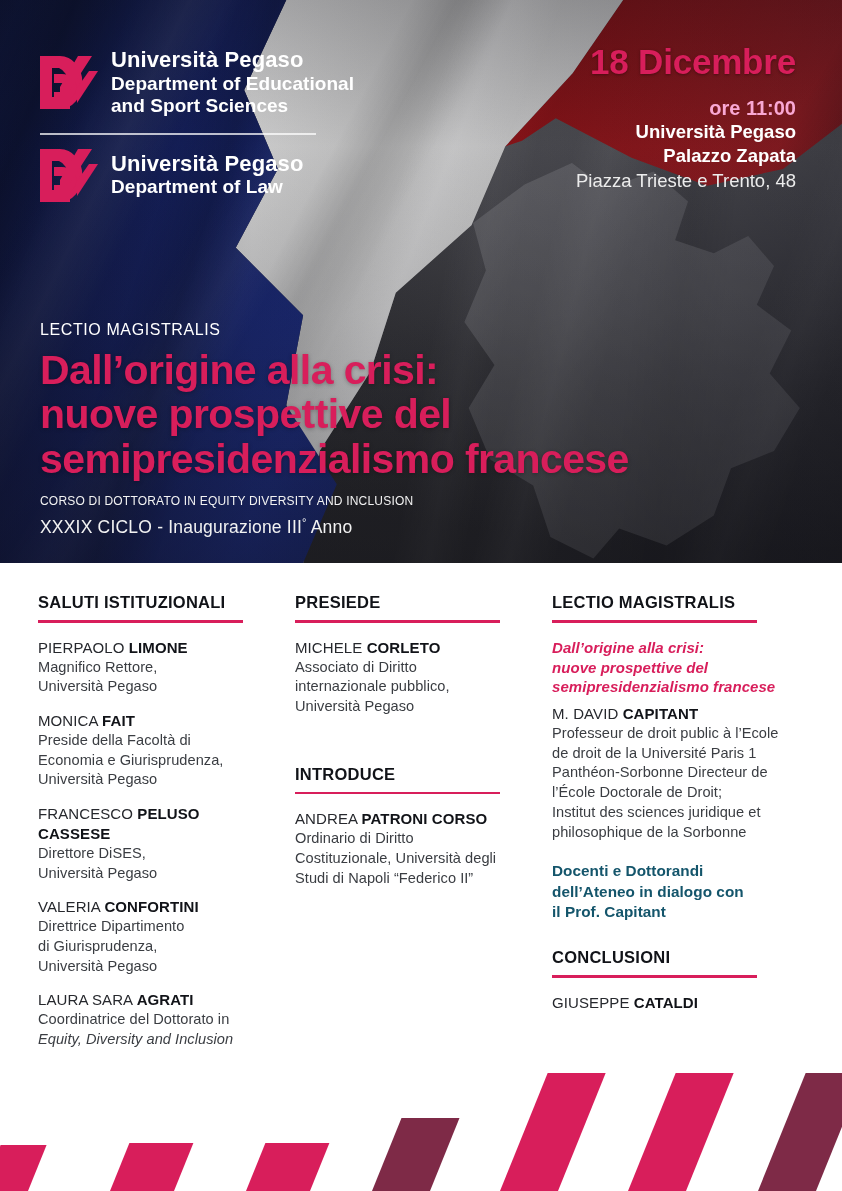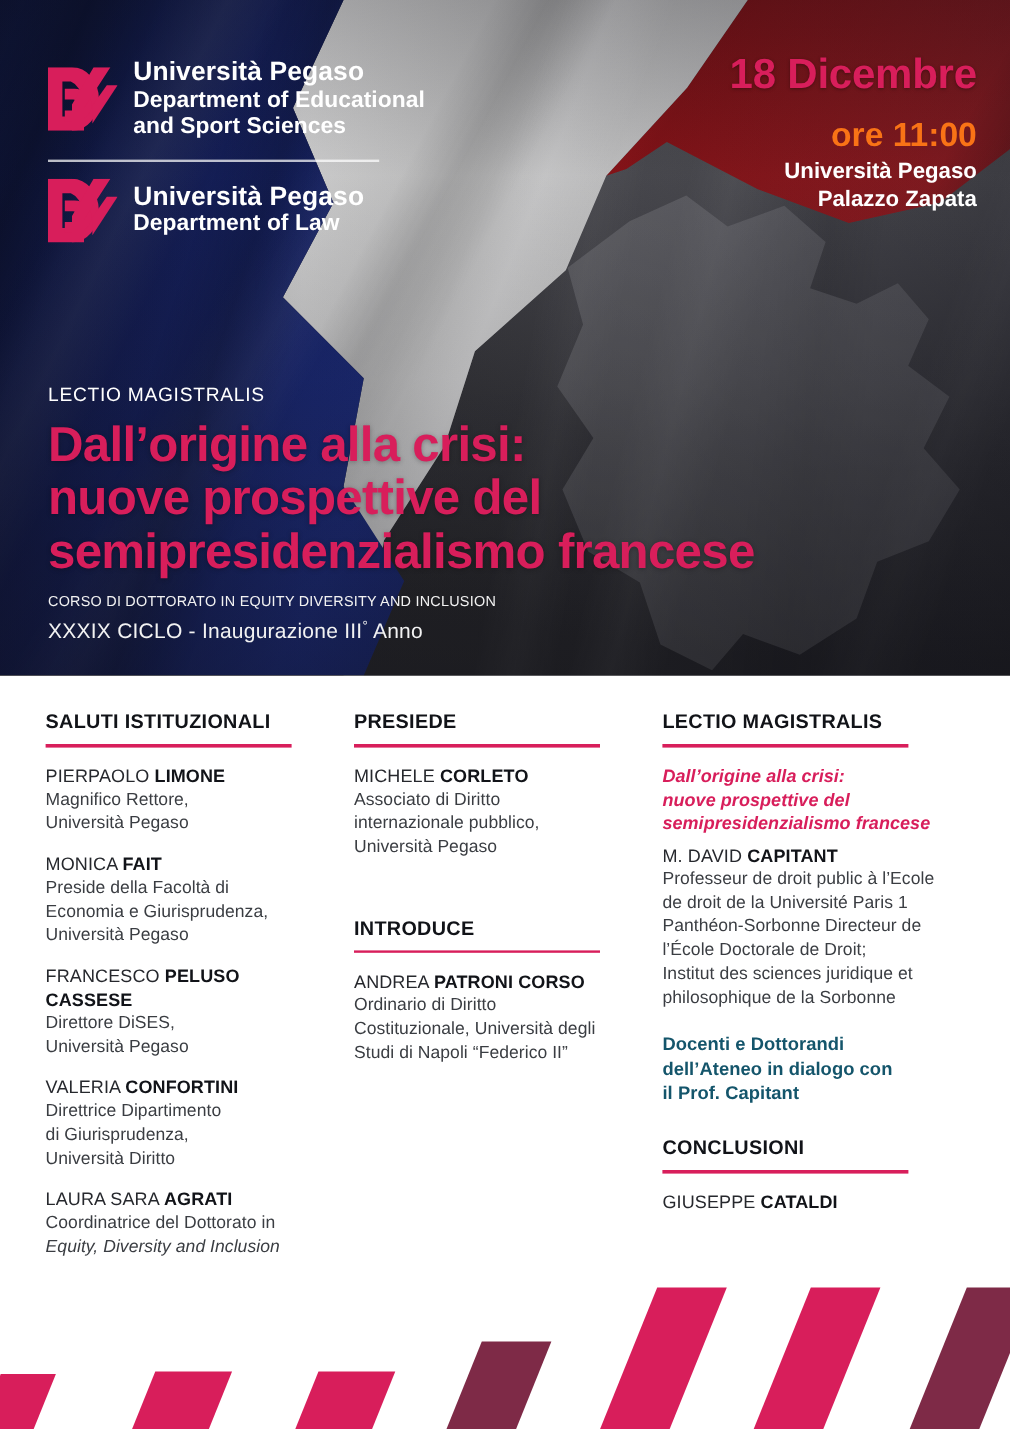--- a/index.html
+++ b/index.html
@@ -100,26 +100,26 @@
     color:#ffffff;font-size:22px;font-weight:700;letter-spacing:.1px;line-height:1.12;
   }
   .logo-dep{
     color:#ffffff;font-size:19px;font-weight:700;line-height:1.16;letter-spacing:.05px;
   }
   .logo-divider{
     height:2px;background:rgba(255,255,255,.72);margin:16px 0 14px 0;width:276px;
   }
 
   
-  .date-block{position:absolute;right:28px;top:44px;text-align:right;}
+  .date-block{position:absolute;right:46px;top:44px;text-align:right;}
   .date-big{
     color:#d81e5b;font-size:35px;font-weight:700;letter-spacing:-.2px;line-height:1;
     text-shadow:0 1px 3px rgba(0,0,0,.35);
   }
-  .date-time{color:#f97316;font-size:28px;font-weight:700;margin-top:17px;line-height:1.2;}
+  .date-time{color:#f9a8d4;font-size:20px;font-weight:700;margin-top:17px;line-height:1.2;}
   .date-line{color:#fff;font-size:18.5px;font-weight:700;line-height:1.32;}
   .date-line.soft{font-weight:400;color:#ececec;}
 
   
   .hero-title-wrap{position:absolute;left:40px;top:320px;width:700px;}
   .kicker{
     color:#ffffff;font-size:16px;font-weight:400;letter-spacing:.6px;line-height:1.2;margin-bottom:9px;
   }
   .big-title{
     color:#d81e5b;font-size:41px;font-weight:700;line-height:1.08;letter-spacing:-.6px;
@@ -222,20 +222,21 @@
           <span class="logo-dep" style="white-space:pre-line">Department of Law</span>
         </span>
       </div>
     </div>
 
     <div class="date-block">
       <div class="date-big">18 Dicembre</div>
       <div class="date-time">ore 11:00</div>
       <div class="date-line">Università Pegaso</div>
       <div class="date-line">Palazzo Zapata</div>
+      <div class="date-line soft">Piazza Trieste e Trento, 48</div>
     </div>
 
     <div class="hero-title-wrap">
       <div class="kicker">LECTIO MAGISTRALIS</div>
       <div class="big-title">Dall’origine alla crisi:</div>
       <div class="big-title">nuove prospettive del</div>
       <div class="big-title">semipresidenzialismo francese</div>
       <div class="sub1">CORSO DI DOTTORATO IN EQUITY DIVERSITY AND INCLUSION</div>
       <div class="sub2"><span>XXXIX CICLO - Inaugurazione III</span><span class="deg">°</span><span> Anno</span></div>
     </div>
@@ -263,21 +264,21 @@
       <div class="person">
         <div class="p-name"><span>FRANCESCO </span><b>PELUSO CASSESE</b></div>
         <div class="p-role" style="white-space:pre-line">Direttore DiSES,
 Università Pegaso</div>
       </div>
 
       <div class="person">
         <div class="p-name"><span>VALERIA </span><b>CONFORTINI</b></div>
         <div class="p-role" style="white-space:pre-line">Direttrice Dipartimento
 di Giurisprudenza,
-Università Diritto</div>
+Università Pegaso</div>
       </div>
 
       <div class="person">
         <div class="p-name"><span>LAURA SARA </span><b>AGRATI</b></div>
         <div class="p-role"><span>Coordinatrice del Dottorato in </span><i>Equity, Diversity and Inclusion</i></div>
       </div>
     </div>
 
     <div class="col">
       <div class="sec-head first">PRESIEDE</div>

